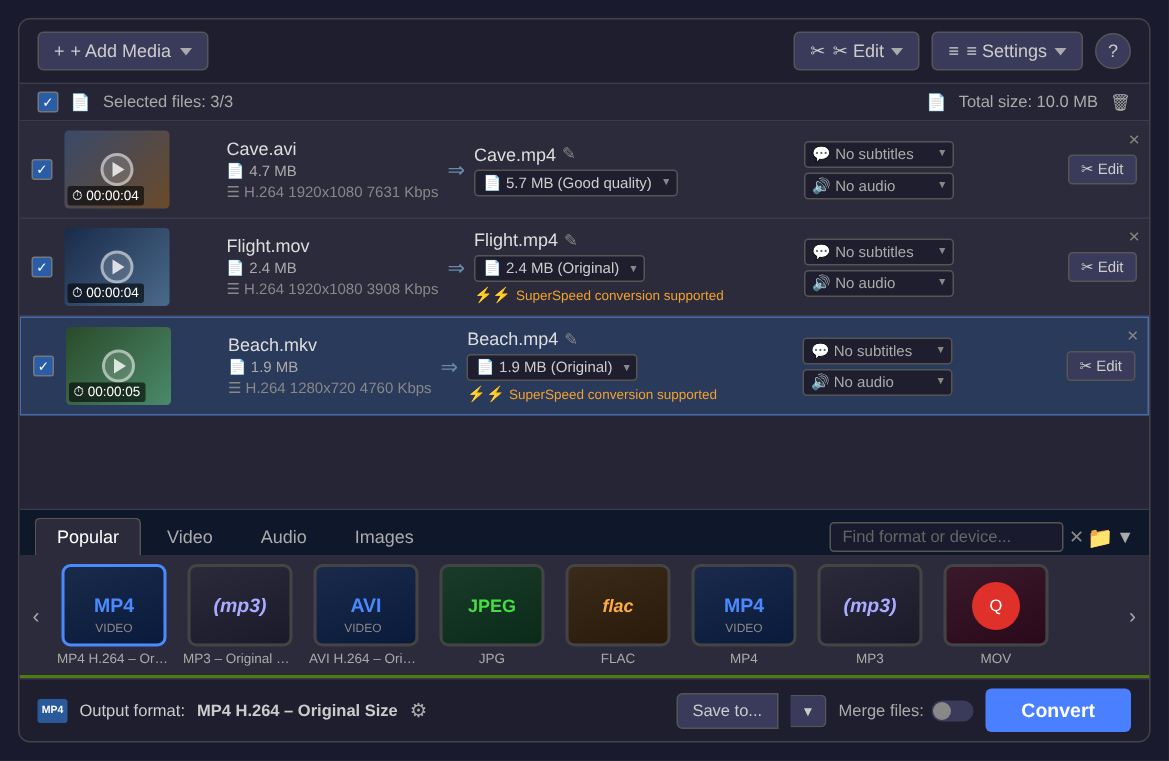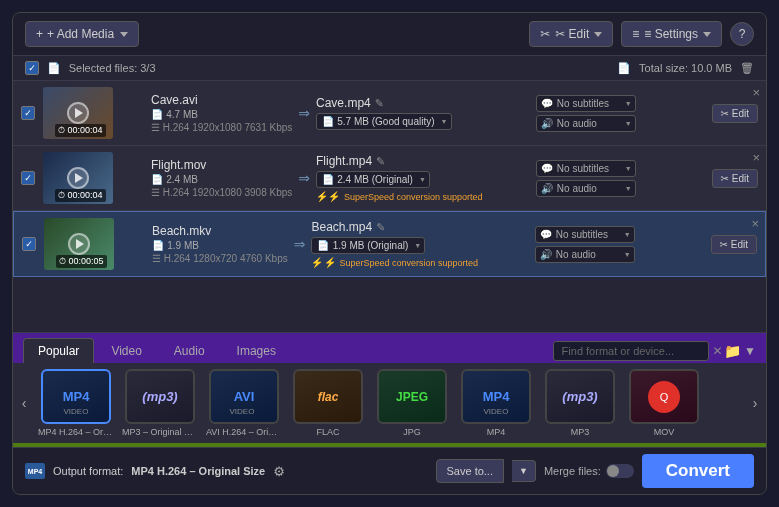--- a/index.html
+++ b/index.html
@@ -157,21 +157,21 @@
       width: 0;
       height: 0;
       border-top: 5px solid transparent;
       border-bottom: 5px solid transparent;
       border-left: 8px solid rgba(255,255,255,0.8);
       margin-left: 2px;
     }
     .thumbnail .time-badge {
       position: absolute;
       bottom: 2px;
-      left: 12px;
+      left: 2px;
       background: rgba(0,0,0,0.6);
       color: #fff;
       font-size: 9px;
       padding: 1px 3px;
       border-radius: 2px;
     }
     .thumb-cave { background: linear-gradient(135deg, #3a4a6a 0%, #6a4a2a 100%); }
     .thumb-flight { background: linear-gradient(135deg, #1a2a4a 0%, #4a6a8a 100%); }
     .thumb-beach { background: linear-gradient(135deg, #2a4a2a 0%, #4a8a6a 100%); }
     .file-info {
@@ -275,23 +275,23 @@
       position: absolute;
       top: 5px;
       right: 6px;
       color: #888;
       cursor: pointer;
       font-size: 13px;
       line-height: 1;
     }
     
     .format-tabs {
-      background: #4c1d95;
+      background: #0f172a;
       border-top: 1px solid #3a3a4a;
-      border-bottom: 4px solid #4d7c0f;
+      border-bottom: 2px solid #4d7c0f;
     }
     .tabs-row {
       display: flex;
       align-items: center;
       padding: 5px 10px 0;
       gap: 2px;
     }
     .tab {
       padding: 5px 14px;
       cursor: pointer;
@@ -489,21 +489,21 @@
       top: 1px;
       left: 1px;
     }
     .convert-btn {
       background: #4a80ff;
       border: none;
       border-radius: 4px;
       color: #fff;
       padding: 7px 24px;
       cursor: pointer;
-      font-size: 17px;
+      font-size: 13px;
       font-weight: bold;
     }
   </style>
 </head>
 <body>
 
 <div class="app-window">
 
   <div class="top-bar">
     <button class="btn-add-media">
@@ -717,31 +717,31 @@
           <div class="format-icon fi-avi">
             <div style="display:flex; flex-direction:column; align-items:flex-end;">
               <span class="format-tag tag-avi">AVI</span>
               <span class="video-tag">VIDEO</span>
             </div>
           </div>
           <span class="format-label-text">AVI H.264 – Origi...</span>
         </div>
 
         <div class="format-card">
+          <div class="format-icon fi-jpeg">
+            <span class="format-tag tag-jpeg" style="font-size:12px;">JPEG</span>
+          </div>
+          <span class="format-label-text">JPG</span>
+        </div>
+
+        <div class="format-card">
           <div class="format-icon fi-flac">
             <span class="format-tag tag-flac" style="font-size:12px; font-style:italic;">flac</span>
           </div>
           <span class="format-label-text">FLAC</span>
-        </div>
-
-        <div class="format-card">
-          <div class="format-icon fi-jpeg">
-            <span class="format-tag tag-jpeg" style="font-size:12px;">JPEG</span>
-          </div>
-          <span class="format-label-text">JPG</span>
         </div>
 
         <div class="format-card">
           <div class="format-icon fi-mp4b">
             <div style="display:flex; flex-direction:column; align-items:center;">
               <span class="format-tag tag-mp4b">MP4</span>
               <span class="video-tag">VIDEO</span>
             </div>
           </div>
           <span class="format-label-text">MP4</span>

